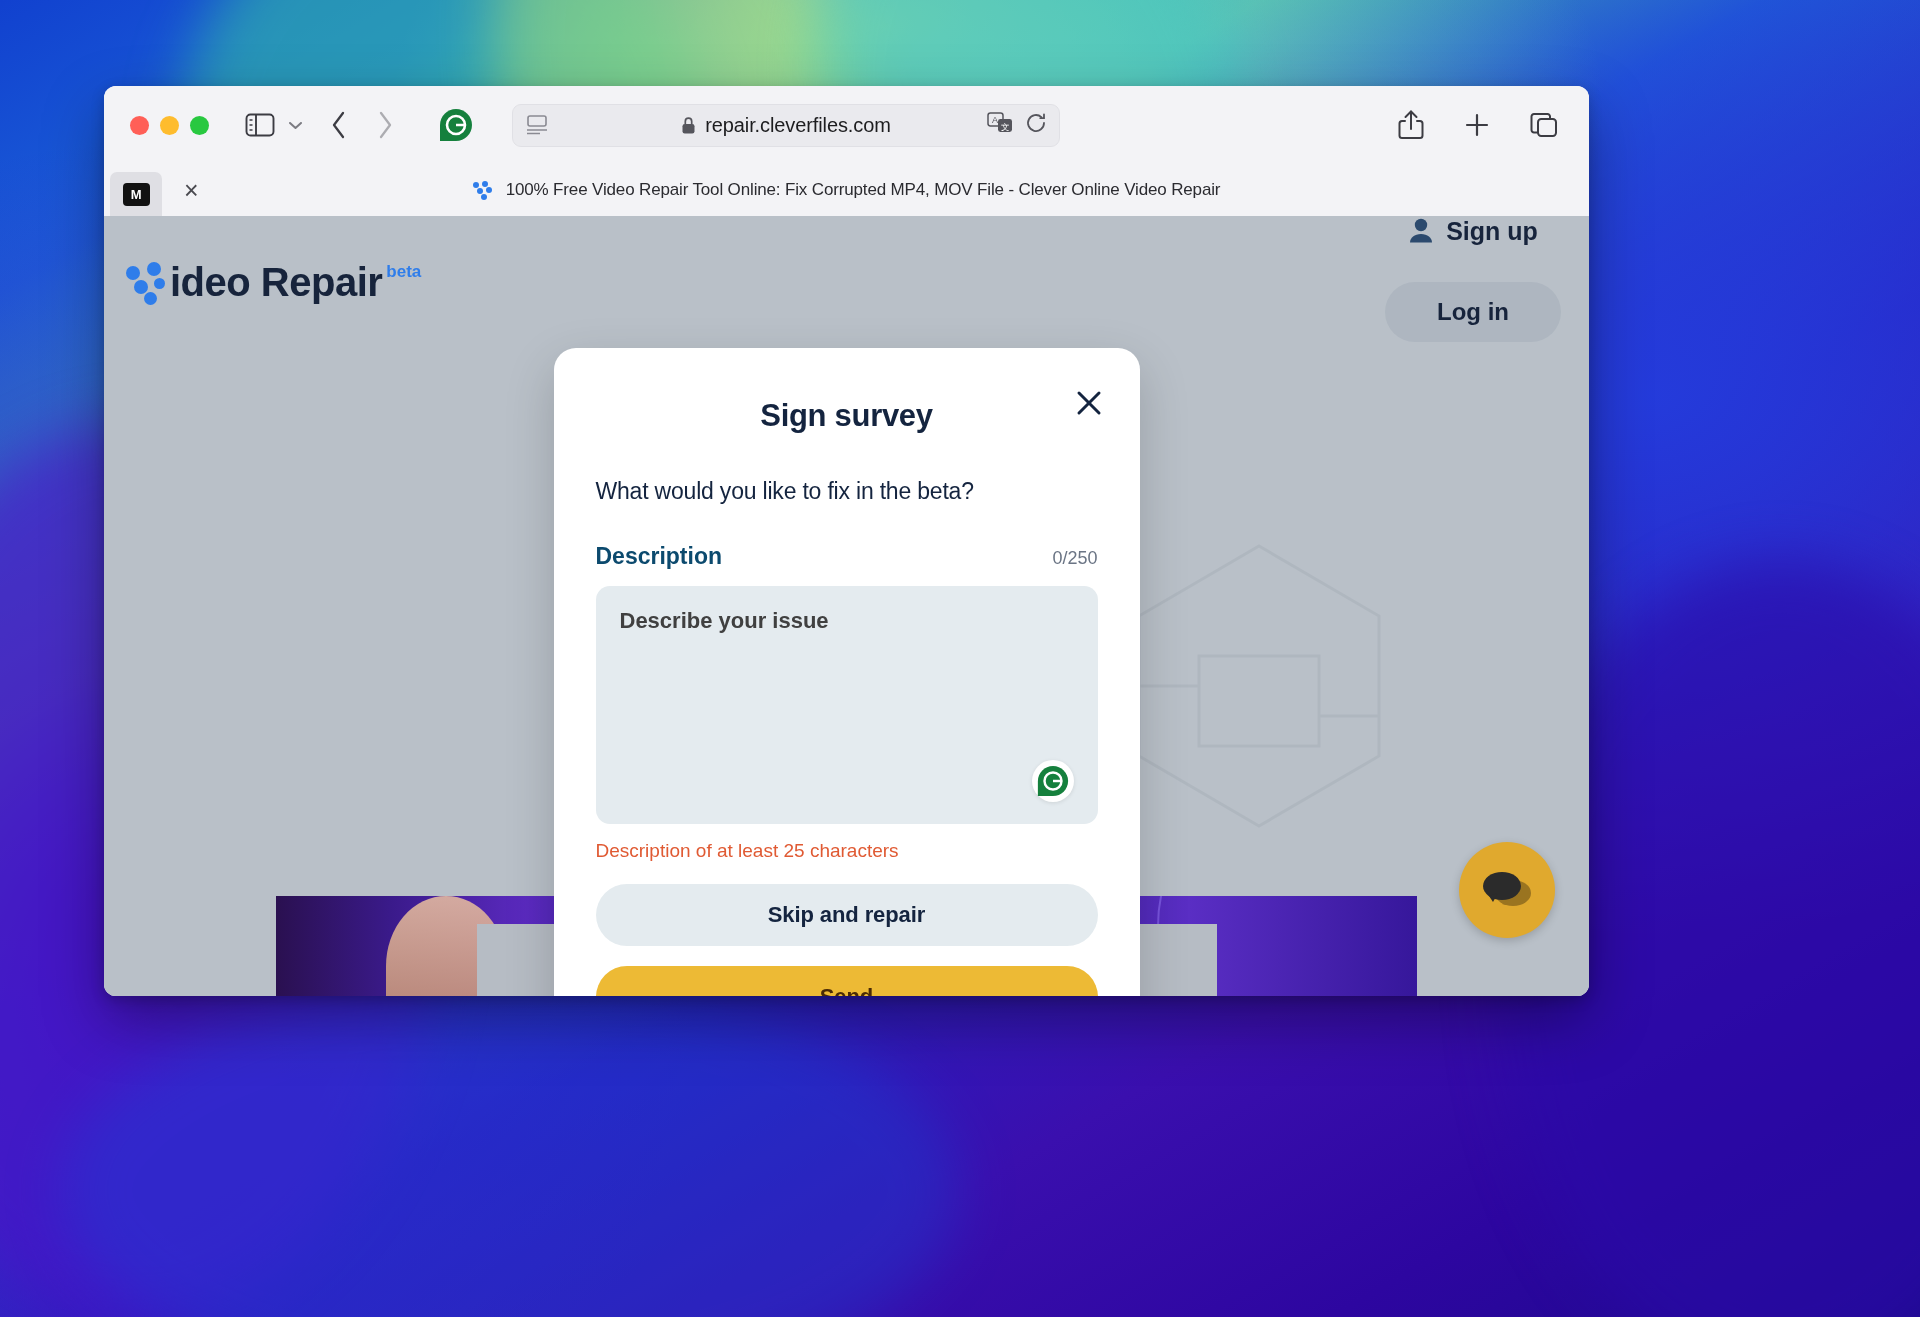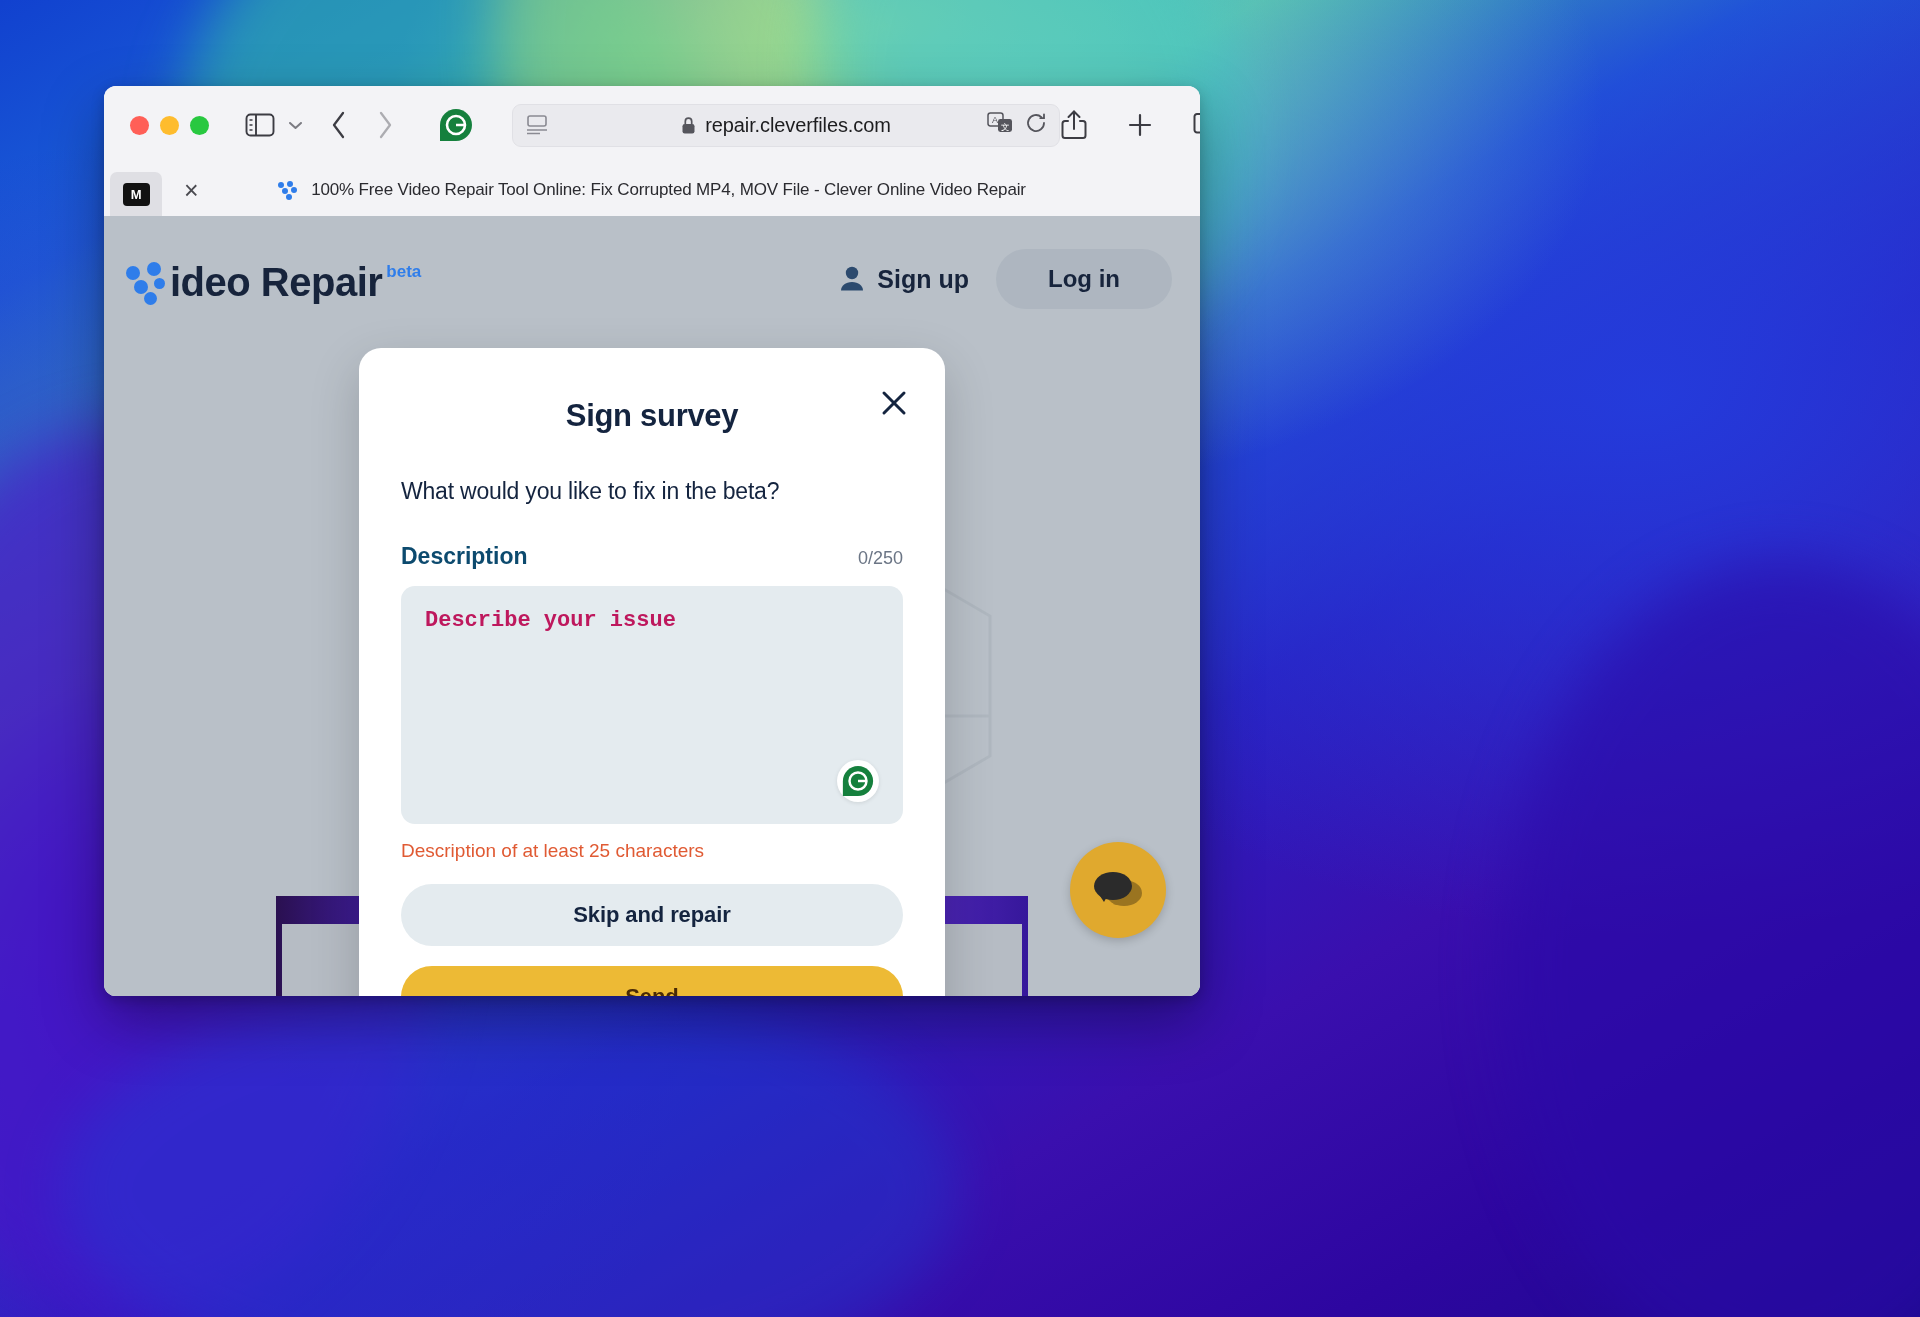--- a/index.html
+++ b/index.html
@@ -30,21 +30,21 @@
   .s2 { left: 520px; top: -180px; width: 360px; height: 680px; background: #b9e46b; transform: rotate(-20deg); opacity:0.45;}
   .s3 { left: 820px; top: -160px; width: 420px; height: 520px; background: #2ec5c8; transform: rotate(-18deg); opacity:0.40;}
   .s4 { left: -160px; top: 420px; width: 600px; height: 900px; background: #4a12c8; opacity: 0.6; }
   .s5 { right: -140px; top: 560px; width: 560px; height: 820px; background: #2a0aa8; opacity: 0.6; }
   .s6 { left: 60px; top: 980px; width: 900px; height: 420px; background: #1447d8; opacity: 0.35; }
 
   
   .safari {
     position: absolute;
     left: 104px; top: 86px;
-    width: 1096px; height: 910px;
+    width: 1485px; height: 910px;
     background: #f3f3f6;
     border-radius: 12px;
     box-shadow: 0 24px 60px rgba(0,0,0,0.35), 0 4px 14px rgba(0,0,0,0.20);
     overflow: hidden;
     display: flex; flex-direction: column;
   }
   .toolbar {
     height: 78px;
     display: flex; align-items: center;
     padding: 0 22px 0 26px;
@@ -162,21 +162,21 @@
   }
   .brand { display: flex; align-items: flex-start; gap: 2px; }
   .brand-dots { position: relative; width: 46px; height: 44px; margin-top: 10px; }
   .brand-dots i { position: absolute; border-radius: 50%; background: #2f7dea; display: block; }
   .brand-text {
     font-size: 40px; font-weight: bold; color: #17243c; letter-spacing: -0.5px;
     margin-left: -4px; margin-top: 8px;
   }
   .brand-beta { font-size: 17px; font-weight: bold; color: #2f7dea; margin-top: 10px; margin-left: 2px; }
 
-  .header-right { margin-left: auto; display: flex; align-items: center; gap: 27px; }
+  .header-right { margin-left: auto; display: flex; align-items: center; gap: 36px; flex-direction: column; }
   .signup { display: flex; align-items: center; gap: 12px; color: #17243c; font-size: 25px; font-weight: bold; }
   .login-btn {
     background: #aeb6c0;
     color: #17243c;
     font-size: 24px; font-weight: bold;
     padding: 16px 52px;
     border-radius: 34px;
     border: none;
   }
 
@@ -268,21 +268,21 @@
   .field-counter { font-size: 18px; color: #6b7585; }
 
   .textarea-box {
     position: relative;
     margin-top: 16px;
     height: 238px;
     background: #e4ebef;
     border-radius: 14px;
     padding: 22px 24px;
   }
-  .textarea-ph { font-size: 22px; color: #be185d; font-weight: bold; font-family: Liberation Mono, monospace; }
+  .textarea-ph { font-size: 22px; color: #404040; font-weight: bold; }
   .gram-badge {
     position: absolute; right: 24px; bottom: 22px;
     width: 42px; height: 42px;
     border-radius: 50%;
     background: #fff;
     display: flex; align-items: center; justify-content: center;
     box-shadow: 0 1px 4px rgba(0,0,0,0.10);
   }
   .error-msg {
     margin-top: 16px;

